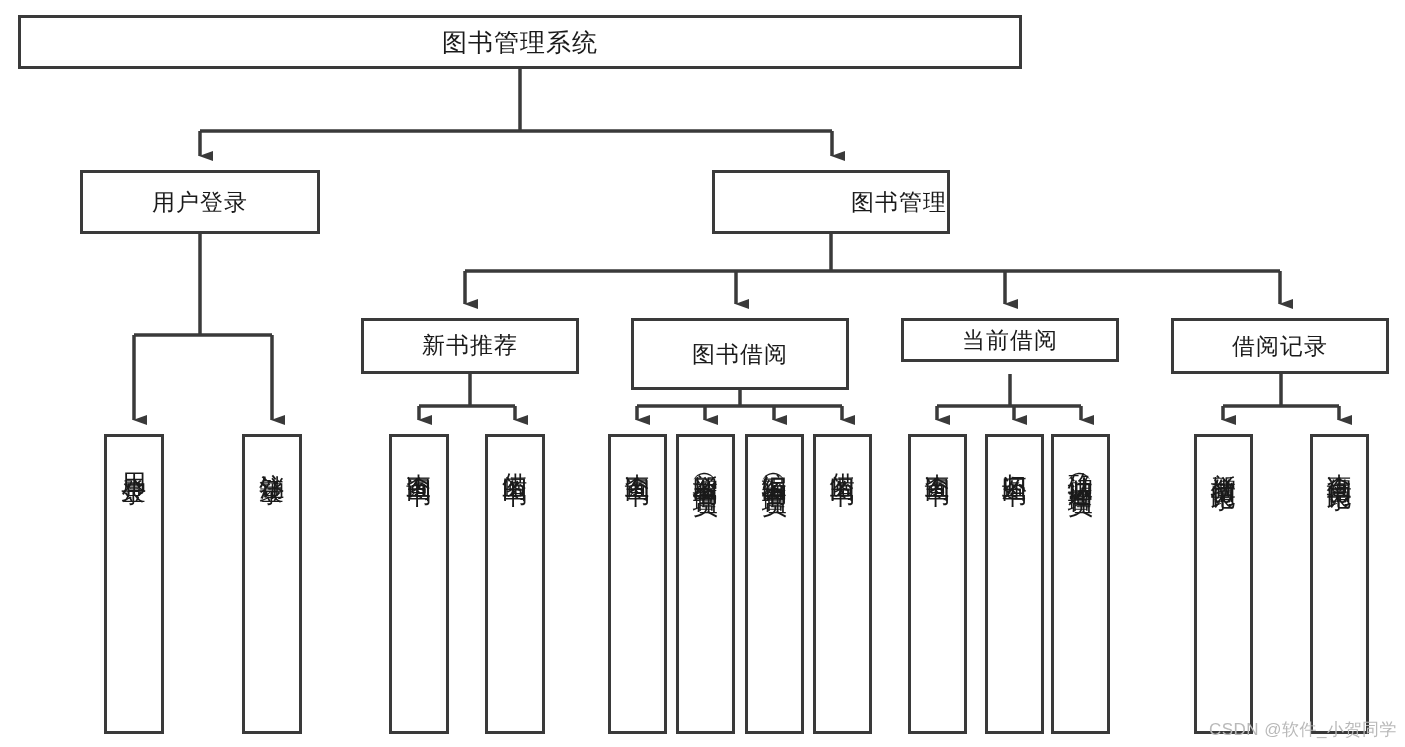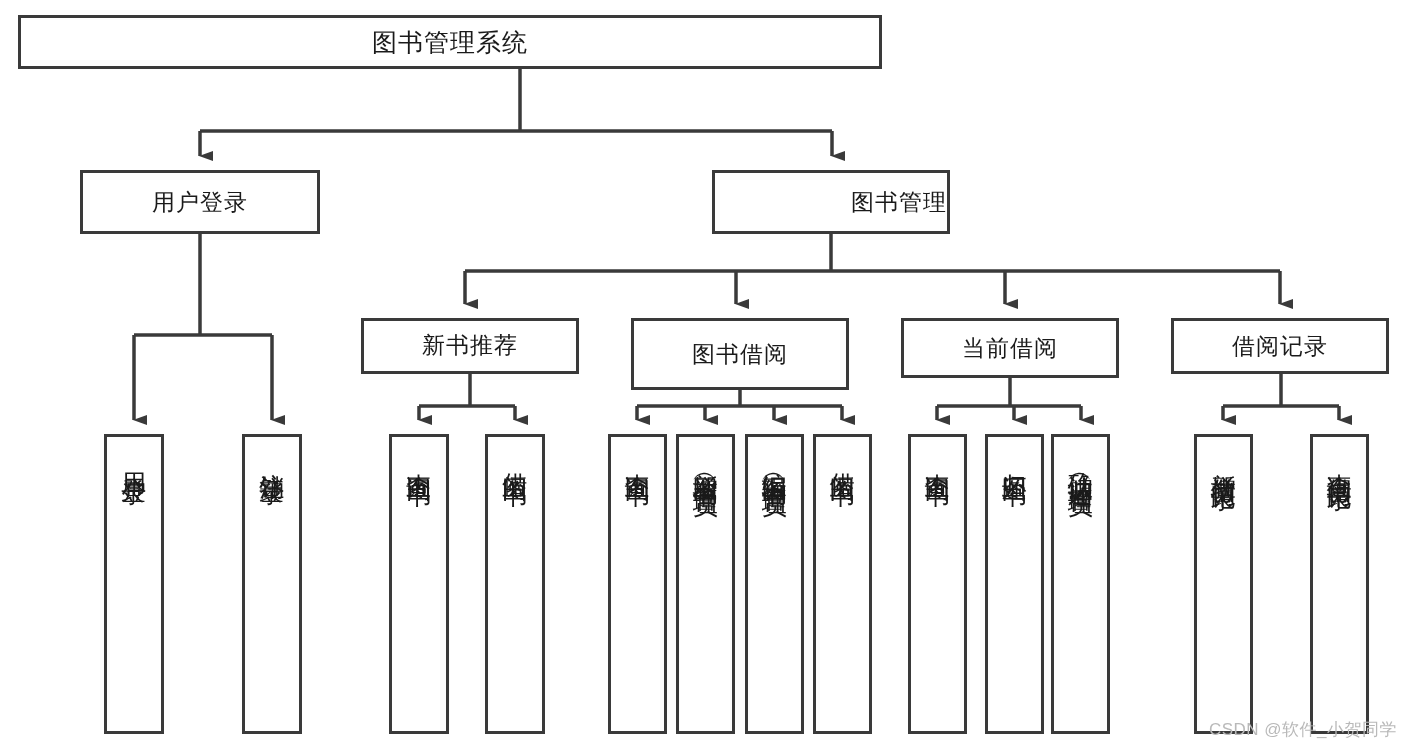--- a/index.html
+++ b/index.html
@@ -116,41 +116,41 @@
       <line x1="1014" y1="406" x2="1014" y2="420" marker-end="url(#arrowhead)"></line>
       <line x1="1081" y1="406" x2="1081" y2="420" marker-end="url(#arrowhead)"></line>
 
       <line x1="1281" y1="374" x2="1281" y2="406"></line>
       <line x1="1223" y1="406" x2="1339" y2="406"></line>
       <line x1="1223" y1="406" x2="1223" y2="420" marker-end="url(#arrowhead)"></line>
       <line x1="1339" y1="406" x2="1339" y2="420" marker-end="url(#arrowhead)"></line>
     </g>
   </svg>
 
-  <div class="node-box root" style="left:18px; top:15px; width:864px; height:54px;">
+  <div class="node-box root" style="left:18px; top:15px; width:1004px; height:54px;">
     <span class="node-label">图书管理系统</span>
   </div>
 
   <div class="node-box" style="left:80px; top:170px; width:240px; height:64px;">
     <span class="node-label">用户登录</span>
   </div>
 
   <div class="node-box" style="left:712px; top:170px; width:238px; height:64px;justify-content:flex-end;">
     <span class="node-label">图书管理</span>
   </div>
 
   <div class="node-box" style="left:361px; top:318px; width:218px; height:56px;font-family:Liberation Serif, serif;">
     <span class="node-label">新书推荐</span>
   </div>
 
   <div class="node-box" style="left:631px; top:318px; width:218px; height:72px;">
     <span class="node-label">图书借阅</span>
   </div>
 
-  <div class="node-box" style="left:901px; top:318px; width:218px; height:60px;">
+  <div class="node-box" style="left:901px; top:318px; width:218px; height:44px;">
     <span class="node-label">当前借阅</span>
   </div>
 
   <div class="node-box" style="left:1171px; top:318px; width:218px; height:56px;">
     <span class="node-label">借阅记录</span>
   </div>
 
   <div class="node-box vertical" style="left:104px; top:434px; width:60px; height:300px;">
     <span class="node-label">用户登录</span>
   </div>

